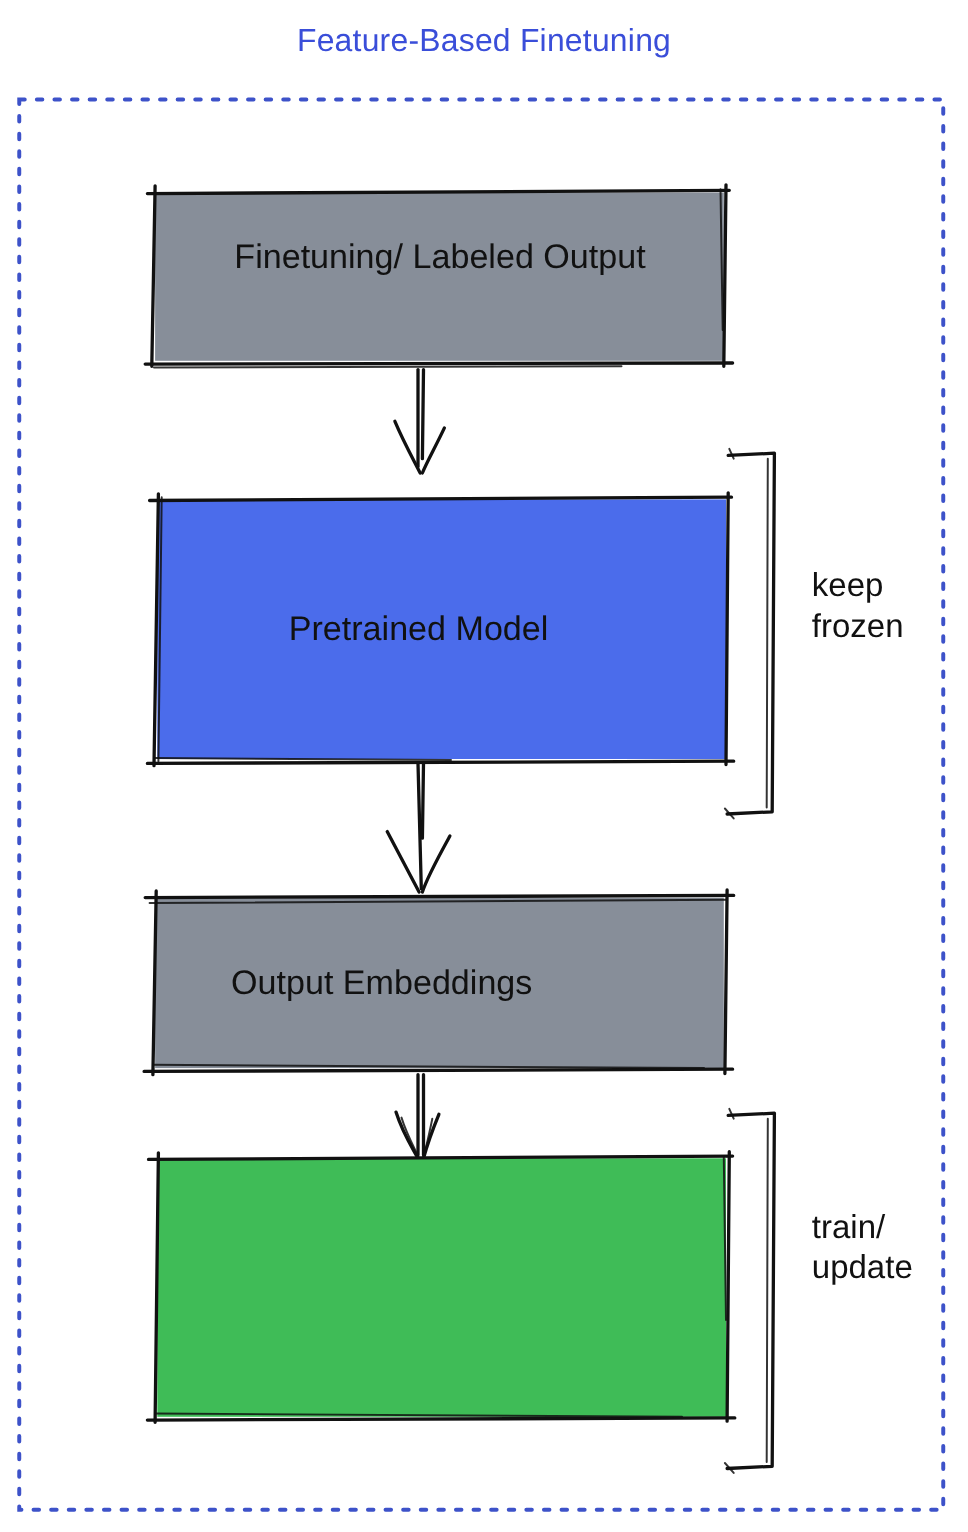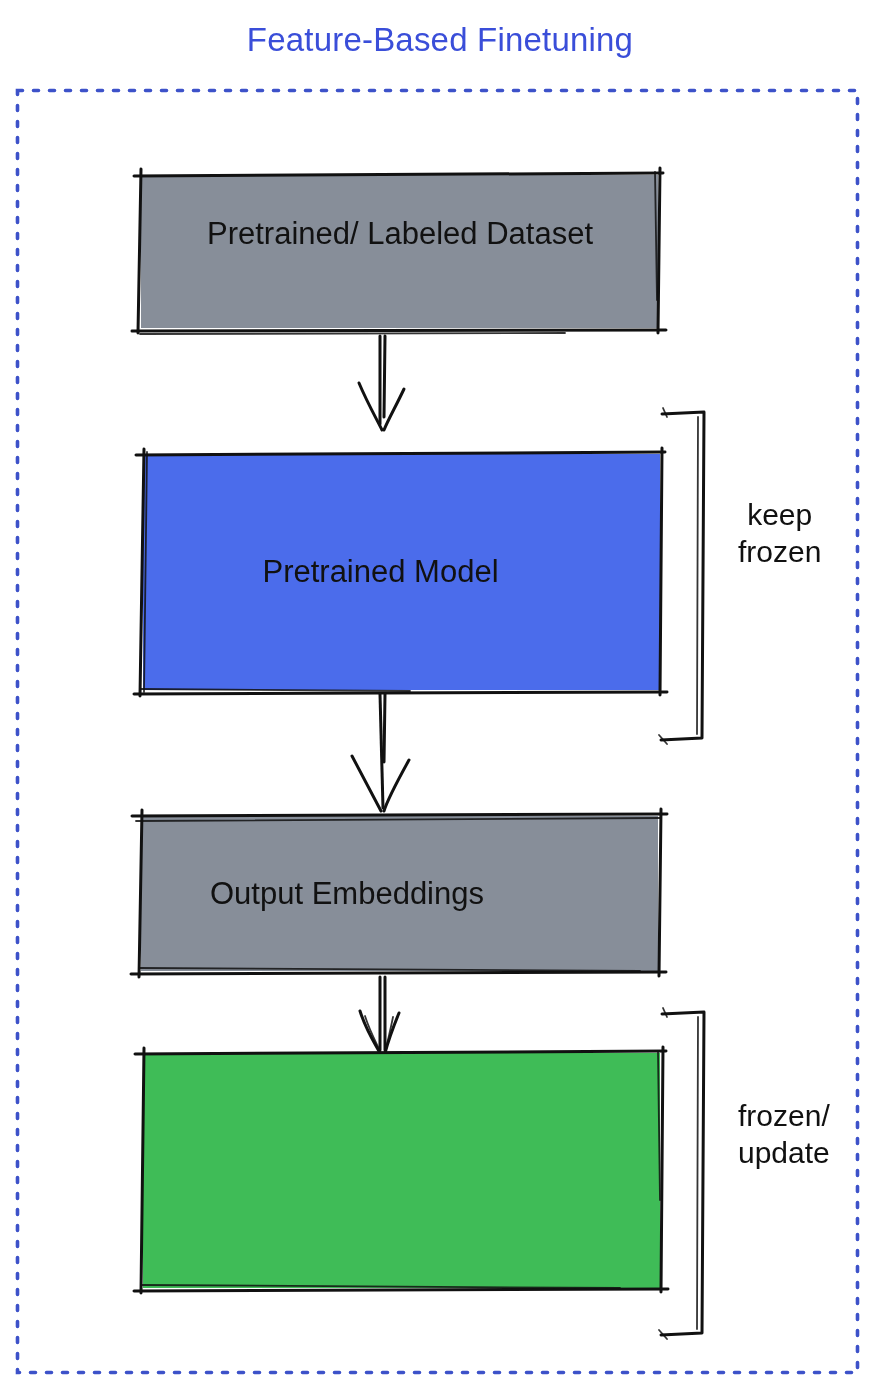--- a/index.html
+++ b/index.html
@@ -10,21 +10,21 @@
     background: #ffffff;
     font-family: "Liberation Sans", sans-serif;
     overflow: hidden;
   }
   .title {
     position: absolute;
     top: 21px;
     left: 0;
     width: 100%;
     text-align: center;
-    font-size: 33px;
+    font-size: 29px;
     letter-spacing: 0.2px;
     color: #3a4ed9;
   }
   .overlay {
     position: absolute;
     left: 0;
     top: 0;
   }
   .node-label {
     position: absolute;
@@ -131,26 +131,26 @@
     </g>
 
     <g>
       <path class="sketch" d="M662 1014 L704 1012 L702 1333 L661 1335"></path>
       <path class="sketch2" d="M698 1017 L697 1329"></path>
       <path class="sketch2" d="M663 1008 L667 1017"></path>
       <path class="sketch2" d="M659 1330 L667 1339"></path>
     </g>
   </svg>
 
-  <div class="node-label" style="left:140px; top:174px; width:520px; height:156px; padding-bottom:36px; box-sizing:border-box;">Pretrained/ Labeled Dataset</div>
+  <div class="node-label" style="left:140px; top:174px; width:520px; height:156px; padding-bottom:36px; box-sizing:border-box;">Finetuning/ Labeled Output</div>
 
   <div class="node-label" style="left:141px; top:452px; width:479px; height:240px;">Pretrained Model</div>
 
   <div class="node-label" style="left:139px; top:814px; width:416px; height:159px;">Output Embeddings</div>
 
 
-  <div class="side-label" style="left:738px; top:496px;text-align:center;">keep
+  <div class="side-label" style="left:738px; top:514px;">keep
 frozen</div>
 
-  <div class="side-label" style="left:738px; top:1097px;">frozen/
+  <div class="side-label" style="left:738px; top:1097px;">train/
 update</div>
 
 </div>
 
 </body></html>

